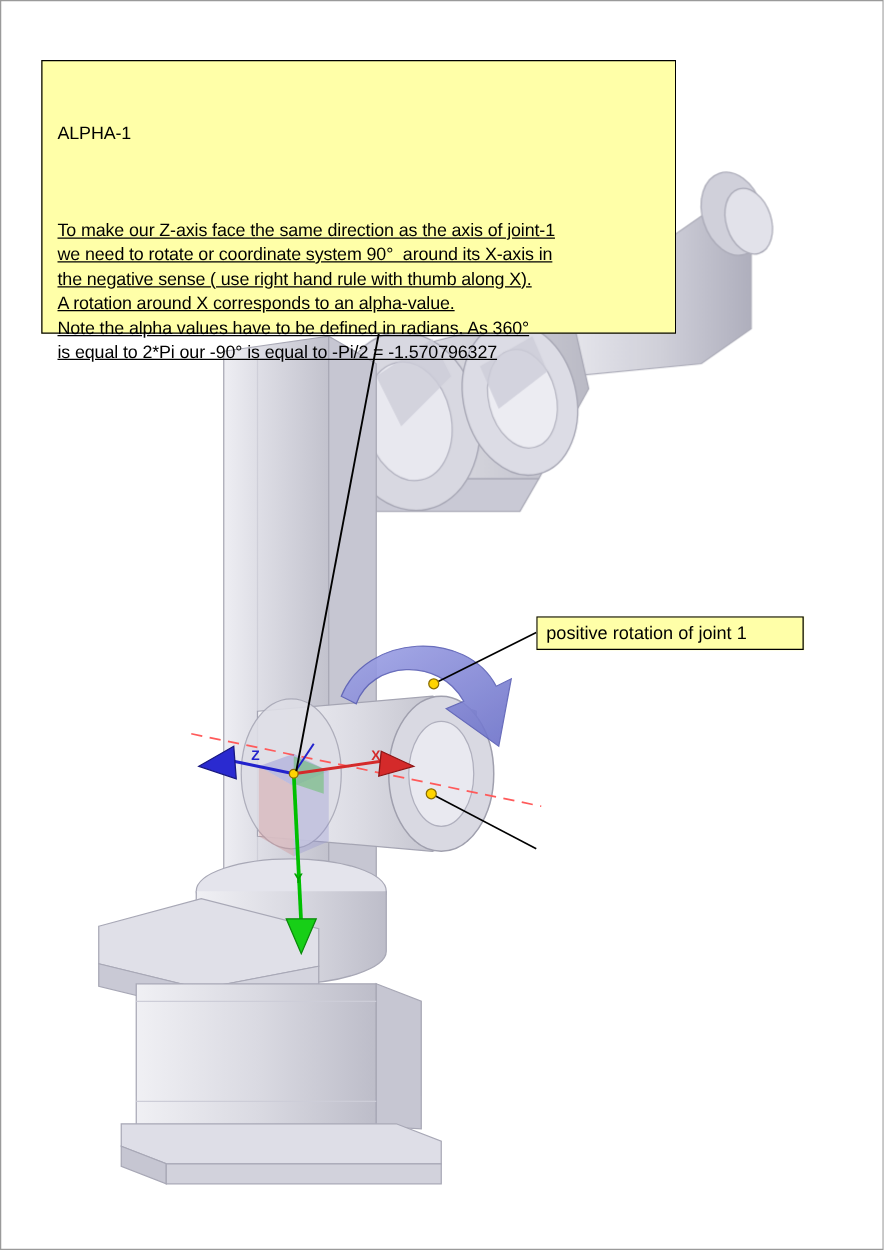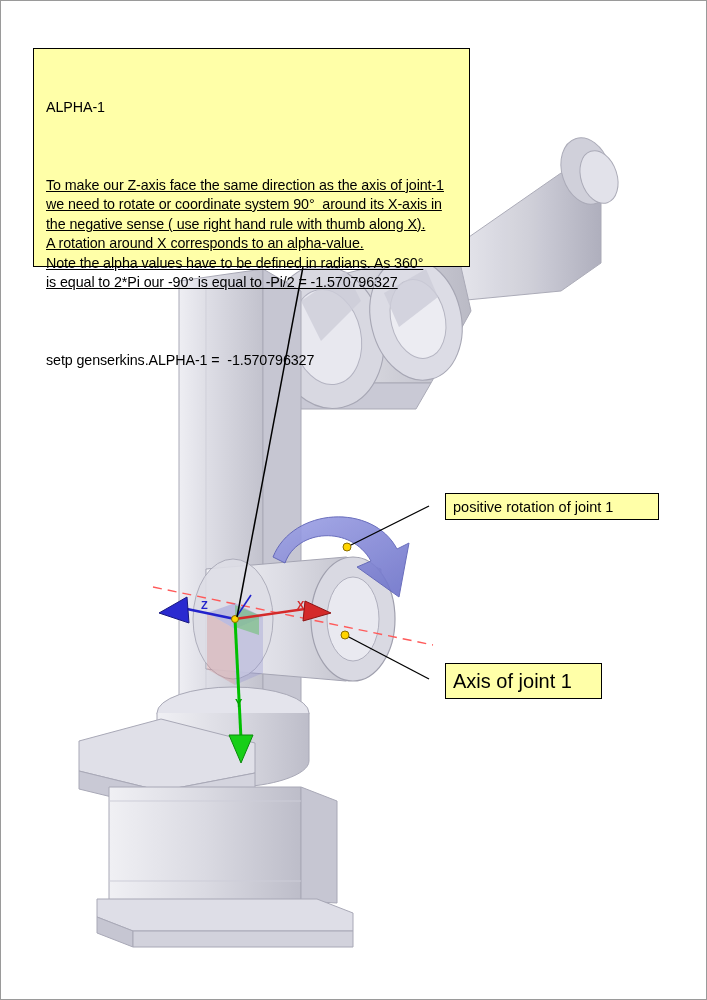--- a/index.html
+++ b/index.html
@@ -36,21 +36,21 @@
     padding: 10px 12px 12px 12px;
     color: #000000;
     font-size: 14.3px;
     line-height: 19.5px;
     white-space: pre-wrap;
     letter-spacing: -0.1px;
   }
   #alpha-note {
     left: 32px;
     top: 47px;
-    width: 437px;
+    width: 508px;
     height: 219px;
   }
   .note-title {
     display: block;
     margin-bottom: 19px;
   }
   .note-body { display: block; text-decoration: underline; }
   .note-code {
     display: block;
     margin-top: 19px;
@@ -58,21 +58,20 @@
 
   .label-box {
     position: absolute;
     background: #ffffa8;
     border: 1px solid #000000;
     box-sizing: border-box;
     color: #000000;
     display: flex;
     align-items: center;
     padding: 0 7px;
-    margin-left: 16px;
   }
   #label-positive-rotation {
     left: 428px;
     top: 492px;
     width: 214px;
     height: 27px;
     font-size: 14.5px;
   }
   #label-axis-joint1 {
     left: 428px;
@@ -211,20 +210,18 @@
   <div class="axis-label" style="left:200px; top:598px; color:#2222cc;">Z</div>
 
   <div class="note-box" id="alpha-note">
     <span class="note-title">ALPHA-1</span>
     <span class="note-body">To make our Z-axis face the same direction as the axis of joint-1
 we need to rotate or coordinate system 90°  around its X-axis in
 the negative sense ( use right hand rule with thumb along X).
 A rotation around X corresponds to an alpha-value.
 Note the alpha values have to be defined in radians. As 360°
 is equal to 2*Pi our -90° is equal to -Pi/2 = -1.570796327</span>
-    <span class="note-code">setp genserkins.ALPHA-1 =  -1.570796327</span>
   </div>
 
   <div class="label-box" id="label-positive-rotation">positive rotation of joint 1</div>
 
-  <div class="label-box" id="label-axis-joint1">Axis of joint 1</div>
 
 </div>
 
 </body></html>

